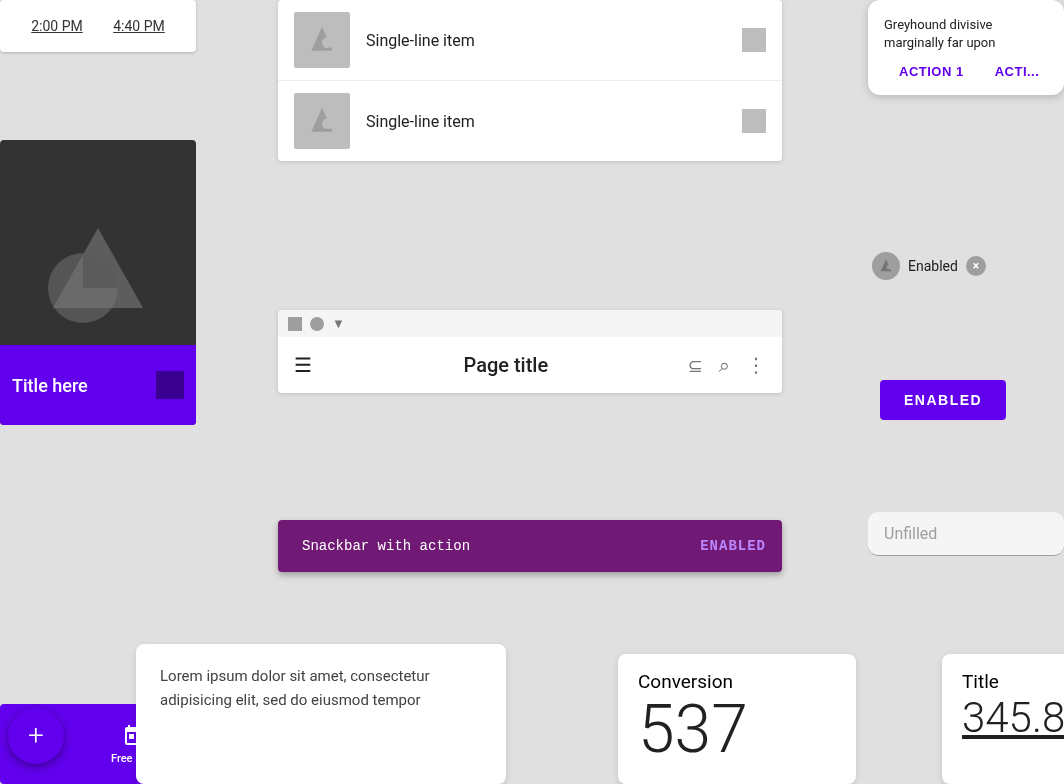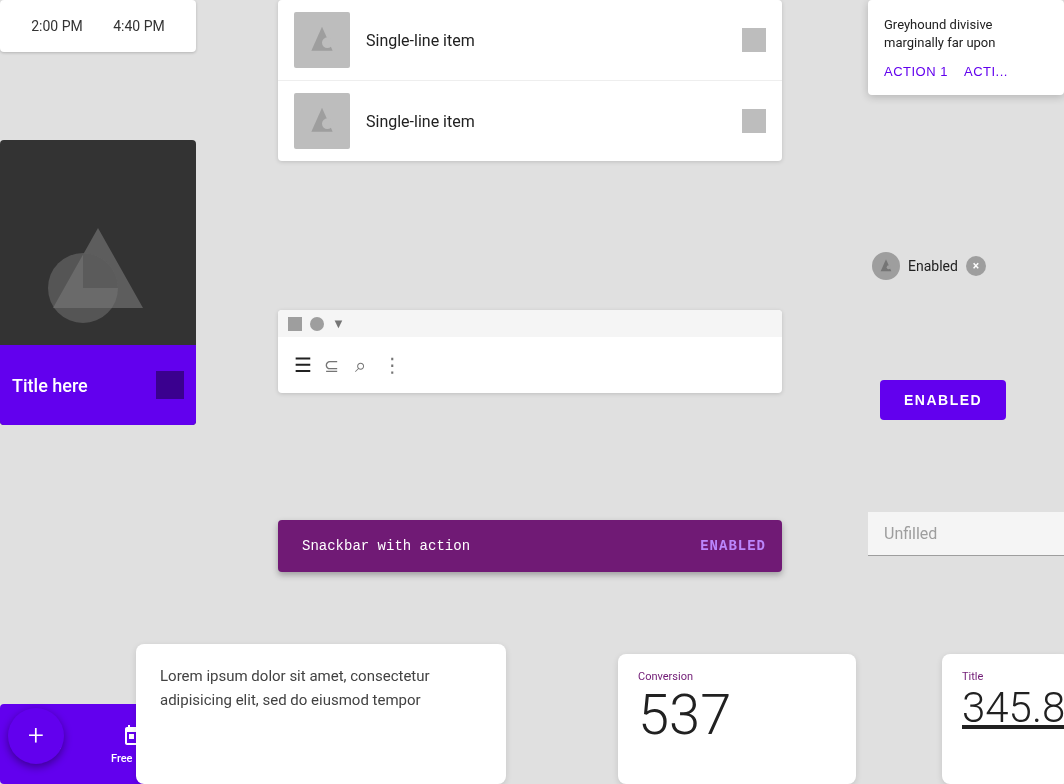--- a/index.html
+++ b/index.html
@@ -22,20 +22,21 @@
       border-radius: 4px;
       display: flex;
       align-items: center;
       justify-content: space-around;
       padding: 8px 16px;
       box-shadow: 0 1px 3px rgba(0,0,0,.2);
     }
     .time-label {
       font-size: 14px;
       color: #333;
+      text-decoration: underline;
     }
 
     
     .left-dark-card {
       position: absolute;
       top: 140px; left: 0;
       width: 196px;
       height: 285px;
       background: #333;
       border-radius: 4px;
@@ -231,44 +232,45 @@
       cursor: pointer;
     }
 
     
     
     .dialog-card {
       position: absolute;
       top: 0; left: 868px;
       width: 196px;
       background: white;
-      border-radius: 4px;
+      border-radius: 12px;
       box-shadow: 0 2px 8px rgba(0,0,0,.2);
       padding: 16px;
     }
     .dialog-text {
       font-size: 13px;
       color: #212121;
       line-height: 1.4;
       margin-bottom: 12px;
     }
     .dialog-actions {
       display: flex;
       gap: 16px;
     }
     .dialog-action-btn {
       color: #6200ee;
       font-size: 13px;
-      font-weight: 400;
+      font-weight: 700;
       letter-spacing: .5px;
       cursor: pointer;
       background: none;
       border: none;
       padding: 0;
       text-transform: uppercase;
+      margin-left: 15px;
     }
 
     
     .chip-row {
       position: absolute;
       top: 248px; left: 868px;
       display: flex;
       align-items: center;
       gap: 8px;
     }
@@ -319,20 +321,21 @@
     }
 
     
     .unfilled-field {
       position: absolute;
       top: 512px; left: 868px;
       width: 196px;
       background: #f5f5f5;
       border-bottom: 1px solid #9e9e9e;
       padding: 12px 16px;
+      border-radius: 10px;
     }
     .unfilled-text {
       font-size: 16px;
       color: #9e9e9e;
     }
 
     
     .bottom-card {
       position: absolute;
       background: white;
@@ -353,26 +356,26 @@
       line-height: 1.6;
     }
 
     .conversion-card {
       bottom: 0; left: 612px;
       width: 238px;
       height: 130px;
       padding: 16px 20px;
     }
     .card-label {
-      font-size: 11px;
-      color: #701a75;
+      font-size: 19px;
+      color: #000000;
       margin-bottom: 4px;
     }
     .card-value {
-      font-size: 56px;
+      font-size: 66px;
       font-weight: 300;
       color: #212121;
       line-height: 1;
     }
 
     .sales-card {
       bottom: 0; left: 936px;
       width: 128px;
       height: 130px;
       padding: 16px 20px;
@@ -443,20 +446,21 @@
 </div>
 
 <div class="app-bar-card">
   <div class="app-bar-top">
     <div class="window-btn square"></div>
     <div class="window-btn circle"></div>
     <span style="color:#757575;font-size:13px;">▼</span>
   </div>
   <div class="app-bar-content">
     <span class="hamburger-icon">☰</span>
+    <span class="app-bar-title">Page title</span>
     <div class="app-bar-actions">
       <span class="action-icon" style="font-size:18px;">⊆</span>
       <span class="action-icon">⌕</span>
       <span class="action-icon">⋮</span>
     </div>
   </div>
 </div>
 
 <div class="snackbar">
   <span class="snackbar-text">Snackbar with action</span>

